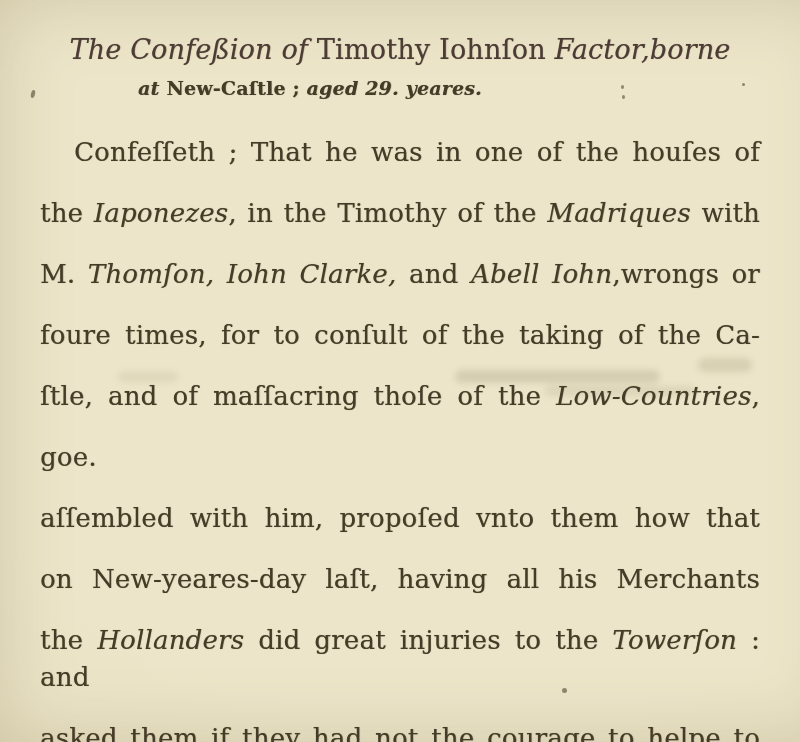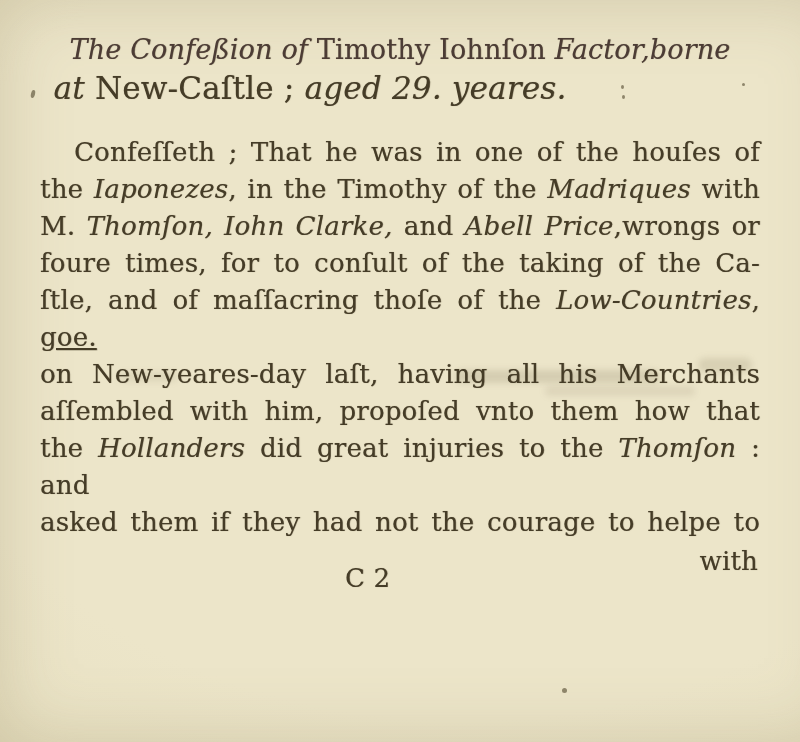--- a/index.html
+++ b/index.html
@@ -15,30 +15,31 @@
     color: #453c27;
     padding-left: 42px;
   }
   .content {
     position: absolute; left: 40px; top: 30px; width: 720px;
     text-shadow: 0.4px 0.4px 0.7px rgba(60,50,30,0.55);
     letter-spacing: 0.2px;
   }
   .hline { text-align: center; }
   .h1 { font-size: 27px; line-height: 40px; color: #4c3c35; }
-  .h2 { font-size: 31px; line-height: 36px; width: 540px; }
+  .h2 { font-size: 19px; line-height: 36px; width: 540px; font-weight: bold; }
   .it { font-style: italic; }
   .body-block { margin-top: 28px; }
   .line {
     font-size: 26px; line-height: 37px;
     text-align: justify; text-align-last: justify;
     word-spacing: 2px;
+    margin-top: 24px;
   }
   .line.indent { padding-left: 34px; }
-  .line.nojust { text-align-last: left; text-decoration: underline; }
+  .line.nojust { text-align-last: left; }
   .footer-line { position: relative; height: 37px; font-size: 26px; line-height: 37px; }
   .sig { position: absolute; left: 305px; top: 19px; }
   .catch { position: absolute; right: 2px; top: 2px; }
   .smudge { position: absolute; border-radius: 8px; filter: blur(3px); }
   #sm1 { left: 455px; top: 370px; width: 205px; height: 13px; background: rgba(112,102,70,0.18); }
   #sm2 { left: 545px; top: 386px; width: 150px; height: 10px; background: rgba(112,102,70,0.12); }
   #sm3 { left: 698px; top: 358px; width: 54px; height: 14px; background: rgba(112,102,70,0.16); }
   #sm4 { left: 118px; top: 372px; width: 60px;  height: 10px; background: rgba(112,102,70,0.10); }
   .speck { position: absolute; background: rgba(80,70,45,0.6); border-radius: 50%; }
   #sp1 { left: 31px;  top: 90px;  width: 4px; height: 8px; transform: rotate(14deg); }
@@ -64,29 +65,29 @@
 
   <div class="content">
     <div id="heading">
         <div class="hline h1"><span class="it">The Confeßion of </span><span>Timothy Iohnſon </span><span class="it">Factor,borne</span></div>
         <div class="hline h2"><span class="it">at </span><span>New-Caſtle ; </span><span class="it">aged 29. yeares.</span></div>
       </div>
     <div class="body-block" id="body">
         <div>
           <div class="line indent"><span>Confeſſeth ; That he was in one of the houſes of</span></div>
           <div class="line"><span>the </span><span class="it">Iaponezes</span><span>, in the Timothy of the </span><span class="it">Madriques</span><span> with</span></div>
-          <div class="line"><span>M. </span><span class="it">Thomſon, Iohn Clarke,</span><span> and </span><span class="it">Abell Price</span><span>,wrongs or</span></div>
+          <div class="line"><span>M. </span><span class="it">Thomſon, Iohn Clarke,</span><span> and </span><span class="it">Abell Iohn</span><span>,wrongs or</span></div>
           <div class="line"><span>foure times, for to conſult of the taking of the Ca-</span></div>
           <div class="line"><span>ſtle, and of maſſacring thoſe of the </span><span class="it">Low-Countries</span><span>,</span></div>
           <div class="line nojust"><span>goe.</span></div>
         </div>
         <div>
+          <div class="line"><span>aſſembled with him, propoſed vnto them how that</span></div>
           <div class="line"><span>on New-yeares-day laſt, having all his Merchants</span></div>
-          <div class="line"><span>aſſembled with him, propoſed vnto them how that</span></div>
-          <div class="line"><span>the </span><span class="it">Hollanders</span><span> did great injuries to the </span><span class="it">Thomſon</span><span> : and</span></div>
+          <div class="line"><span>the </span><span class="it">Hollanders</span><span> did great injuries to the </span><span class="it">Towerſon</span><span> : and</span></div>
           <div class="line"><span>asked them if they had not the courage to helpe to</span></div>
         </div>
       </div>
     <div class="footer-line">
       <span class="sig">C 2</span>
       <span class="catch">with</span>
     </div>
   </div>
 
 </div>

